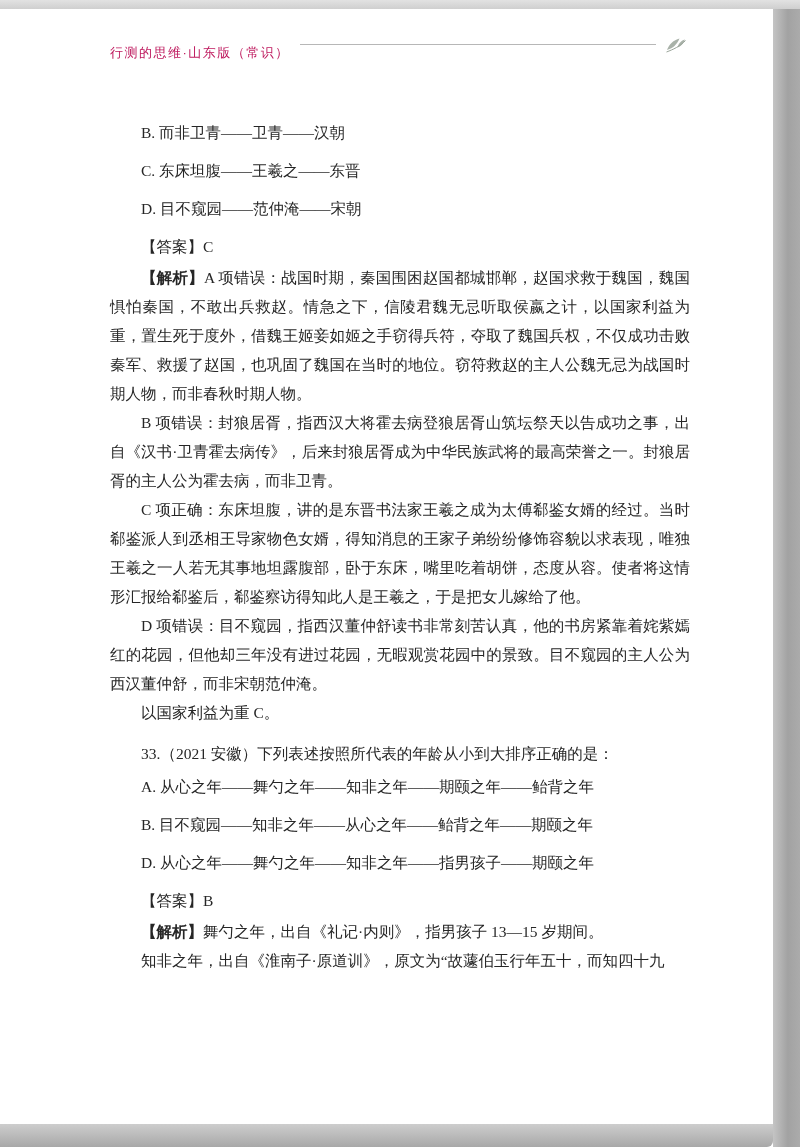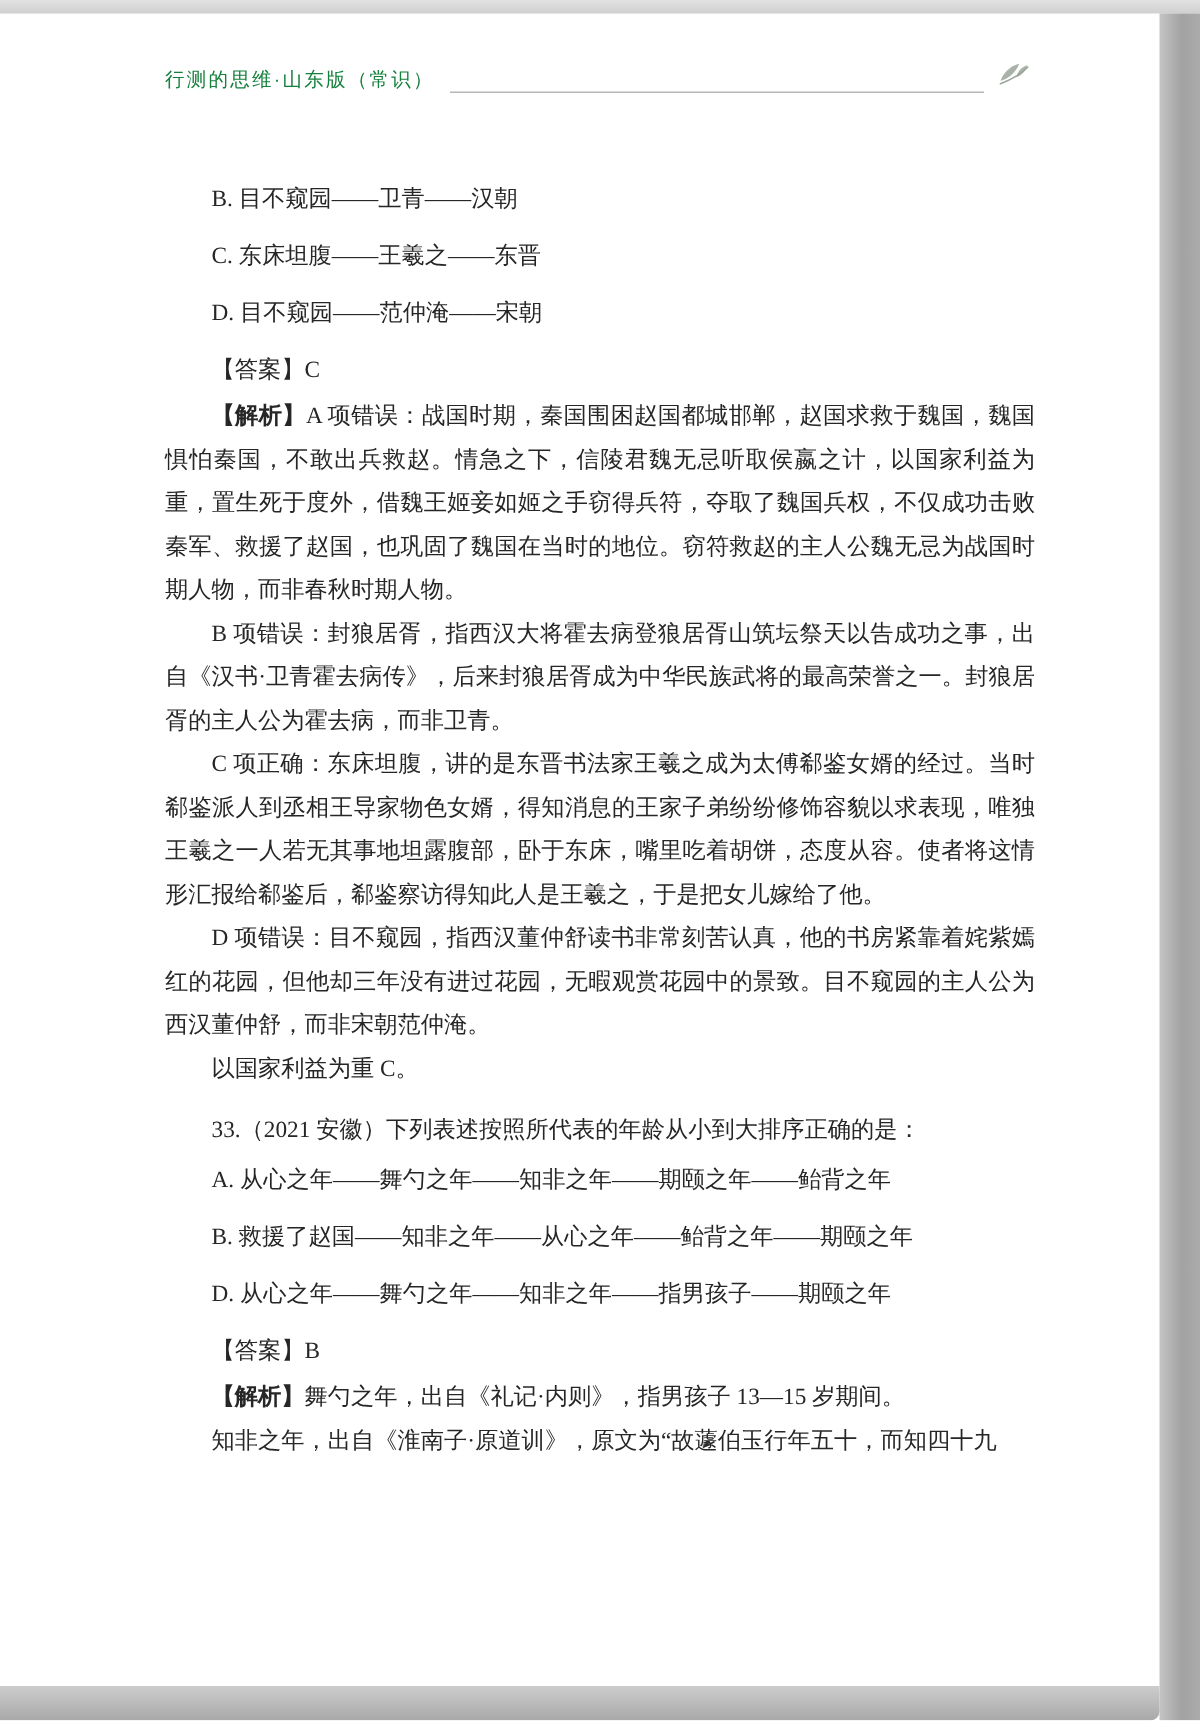--- a/index.html
+++ b/index.html
@@ -21,22 +21,22 @@
     background:linear-gradient(to right,#c4c4c4,#a2a2a2 55%,#ababab);
   }
   .edge-bottom {
     position:absolute; left:0; bottom:0; width:773px; height:23px;
     background:linear-gradient(#cdcdcd,#a8a8a8);
     border-bottom-right-radius:6px;
   }
   
   .header {
     position:absolute; top:44px; left:110px; right:112px;
-    display:flex; align-items:flex-end;
-    color:#15803d;
+    display:flex; align-items:flex-start;
+    color:#be185d;
   }
   .header-title {
     font-size:13px; letter-spacing:1.5px; white-space:nowrap;
     font-family:"Liberation Sans","DejaVu Sans",sans-serif;
   }
   .header-rule {
     flex:1; height:0; border-top:1px solid #b7b7b7; margin:0 8px 0 10px;
   }
   .leaf { width:24px; height:24px; flex:0 0 auto; margin-top:-10px; }
   
@@ -70,32 +70,32 @@
     <span class="header-title">行测的思维·山东版（常识）</span>
     <span class="header-rule"></span>
     <svg class="leaf" viewBox="0 0 24 24" aria-hidden="true">
       <path d="M3 16 C8 14.5, 13 11, 15.5 4.5 C9.5 6, 5 10.5, 3 16 Z" fill="#a9b2a9"></path>
       <path d="M13.5 13.5 C16.5 12.5, 19.5 10, 21 5.5 C16.5 6.8, 14.3 10, 13.5 13.5 Z" fill="#a9b2a9"></path>
       <path d="M2.5 18 C9 15.5, 16 12.5, 21.5 6.5" stroke="#9aa59a" stroke-width="1" fill="none"></path>
     </svg>
   </div>
 
   <div class="content">
-      <p class="option">B. 目不窥园——卫青——汉朝</p>
+      <p class="option">B. 而非卫青——卫青——汉朝</p>
       <p class="option">C. 东床坦腹——王羲之——东晋</p>
       <p class="option">D. 目不窥园——范仲淹——宋朝</p>
       <p class="answer"><b>【答案】</b>C</p>
       <p class="para"><b>【解析】</b>A 项错误：战国时期，秦国围困赵国都城邯郸，赵国求救于魏国，魏国惧怕秦国，不敢出兵救赵。情急之下，信陵君魏无忌听取侯嬴之计，以国家利益为重，置生死于度外，借魏王姬妾如姬之手窃得兵符，夺取了魏国兵权，不仅成功击败秦军、救援了赵国，也巩固了魏国在当时的地位。窃符救赵的主人公魏无忌为战国时期人物，而非春秋时期人物。</p>
       <p class="para">B 项错误：封狼居胥，指西汉大将霍去病登狼居胥山筑坛祭天以告成功之事，出自《汉书·卫青霍去病传》，后来封狼居胥成为中华民族武将的最高荣誉之一。封狼居胥的主人公为霍去病，而非卫青。</p>
       <p class="para">C 项正确：东床坦腹，讲的是东晋书法家王羲之成为太傅郗鉴女婿的经过。当时郗鉴派人到丞相王导家物色女婿，得知消息的王家子弟纷纷修饰容貌以求表现，唯独王羲之一人若无其事地坦露腹部，卧于东床，嘴里吃着胡饼，态度从容。使者将这情形汇报给郗鉴后，郗鉴察访得知此人是王羲之，于是把女儿嫁给了他。</p>
       <p class="para">D 项错误：目不窥园，指西汉董仲舒读书非常刻苦认真，他的书房紧靠着姹紫嫣红的花园，但他却三年没有进过花园，无暇观赏花园中的景致。目不窥园的主人公为西汉董仲舒，而非宋朝范仲淹。</p>
       <p class="para">以国家利益为重 C。</p>
       <p class="question">33.（2021 安徽）下列表述按照所代表的年龄从小到大排序正确的是：</p>
       <p class="option">A. 从心之年——舞勺之年——知非之年——期颐之年——鲐背之年</p>
-      <p class="option">B. 救援了赵国——知非之年——从心之年——鲐背之年——期颐之年</p>
+      <p class="option">B. 目不窥园——知非之年——从心之年——鲐背之年——期颐之年</p>
       <p class="option">D. 从心之年——舞勺之年——知非之年——指男孩子——期颐之年</p>
       <p class="answer"><b>【答案】</b>B</p>
       <p class="para"><b>【解析】</b>舞勺之年，出自《礼记·内则》，指男孩子 13—15 岁期间。</p>
       <p class="para">知非之年，出自《淮南子·原道训》，原文为“故蘧伯玉行年五十，而知四十九</p>
     </div>
 
   <div class="page-number">94</div>
 
 </div>
 

